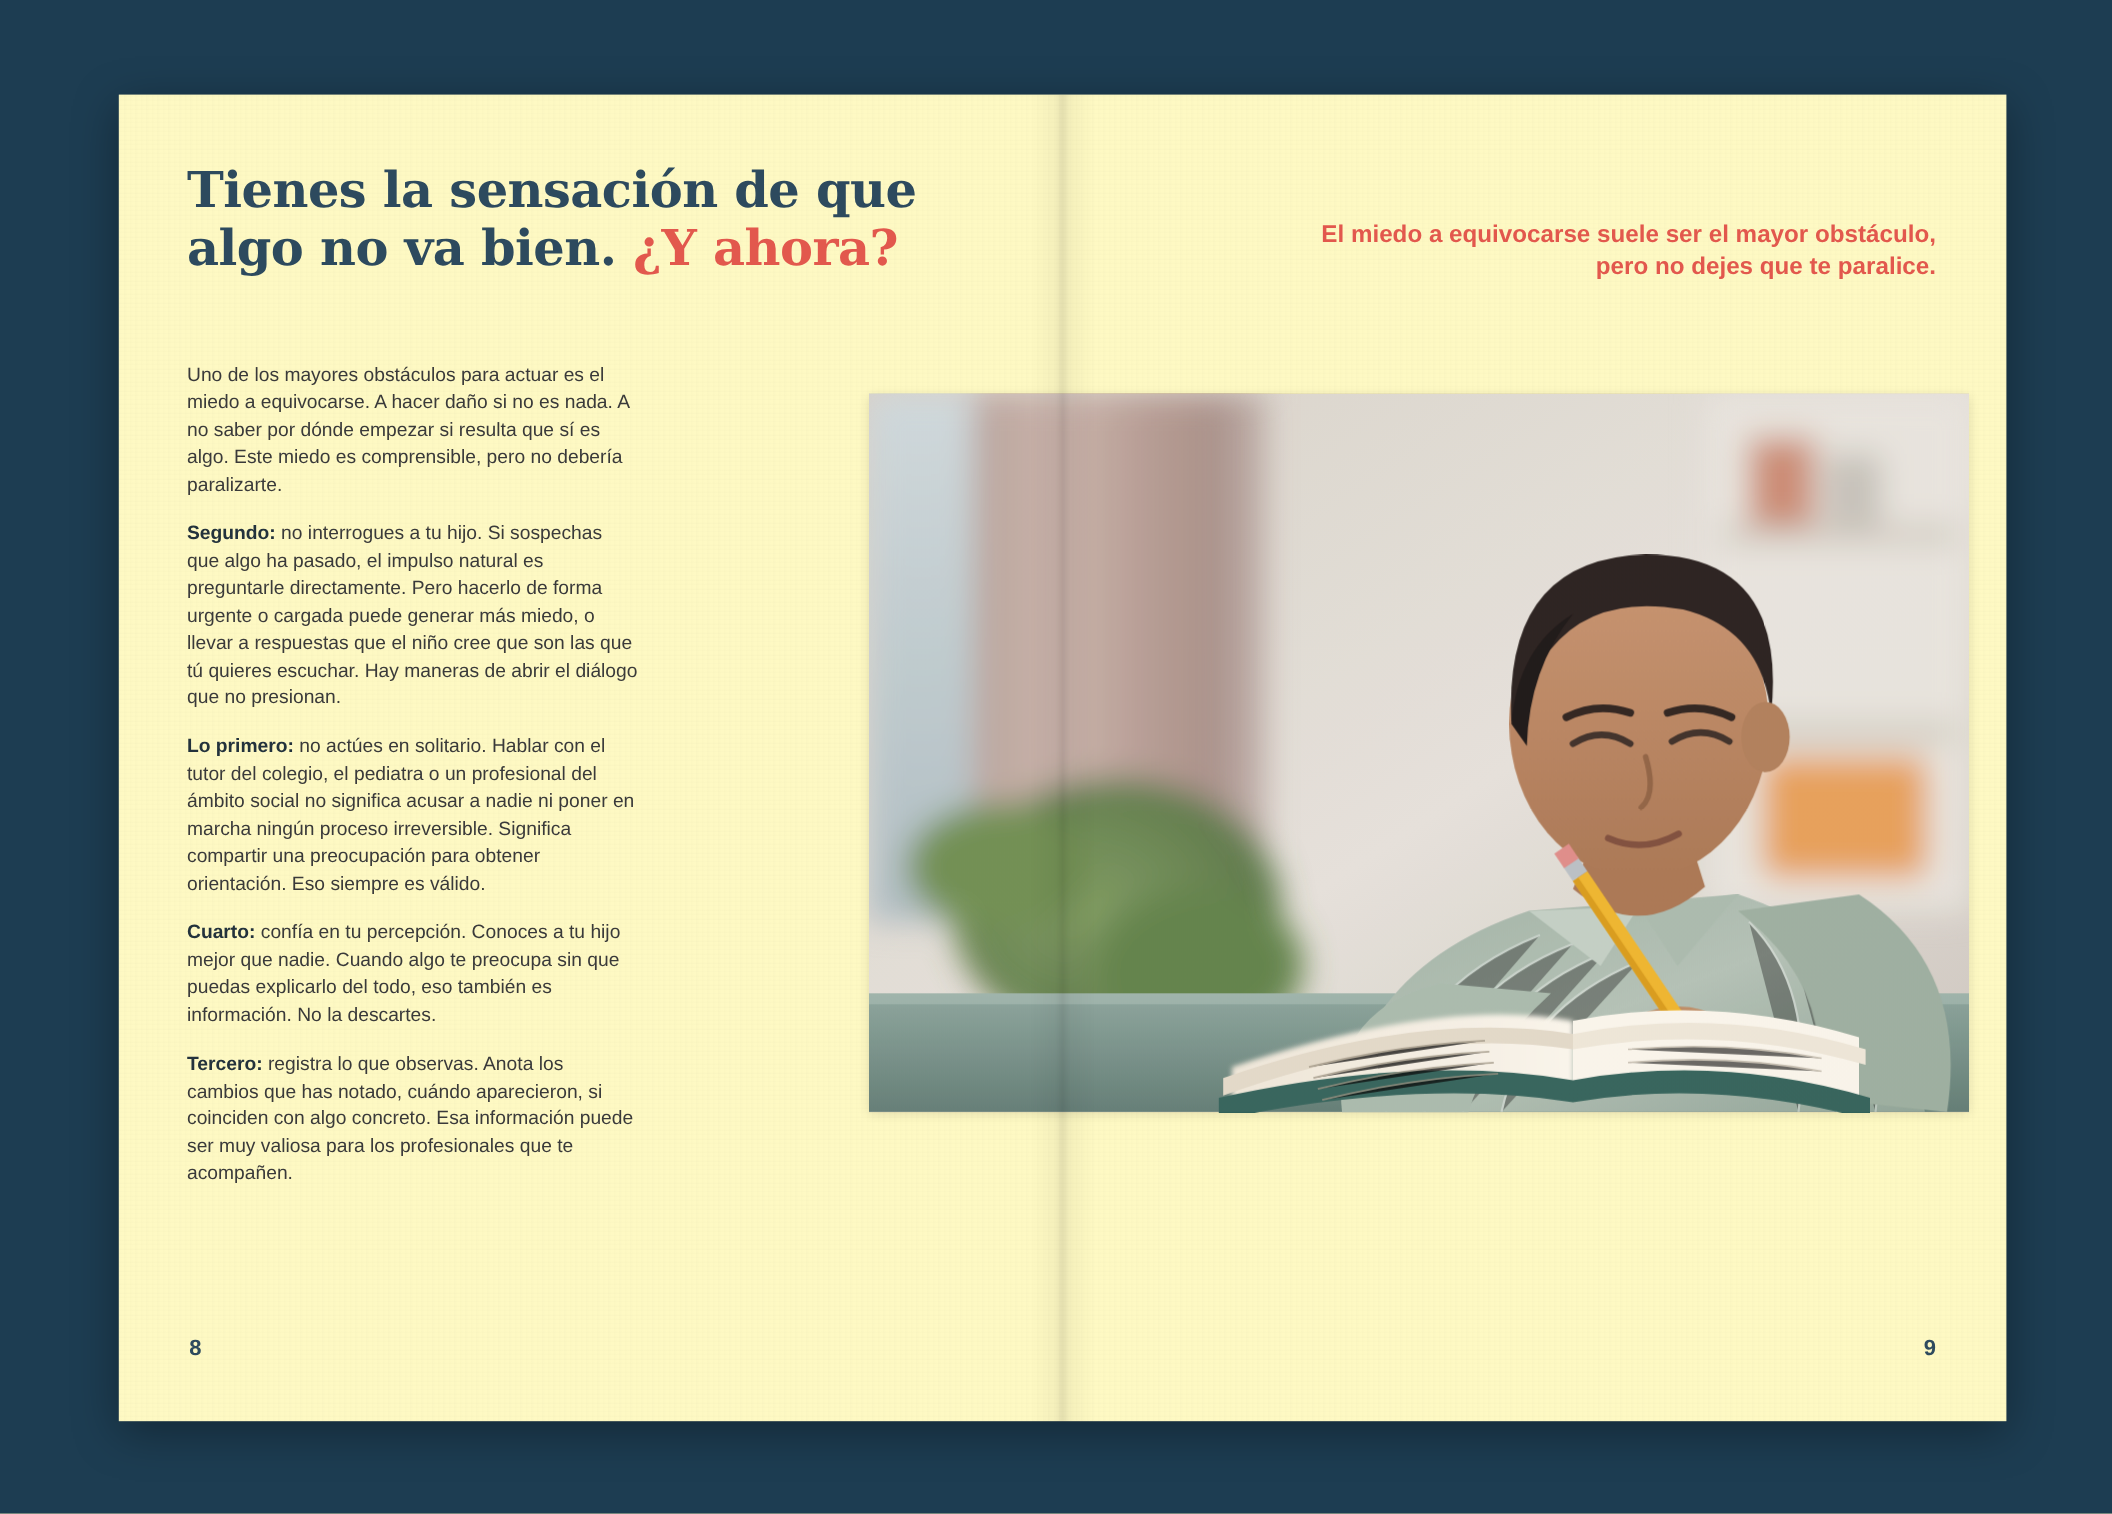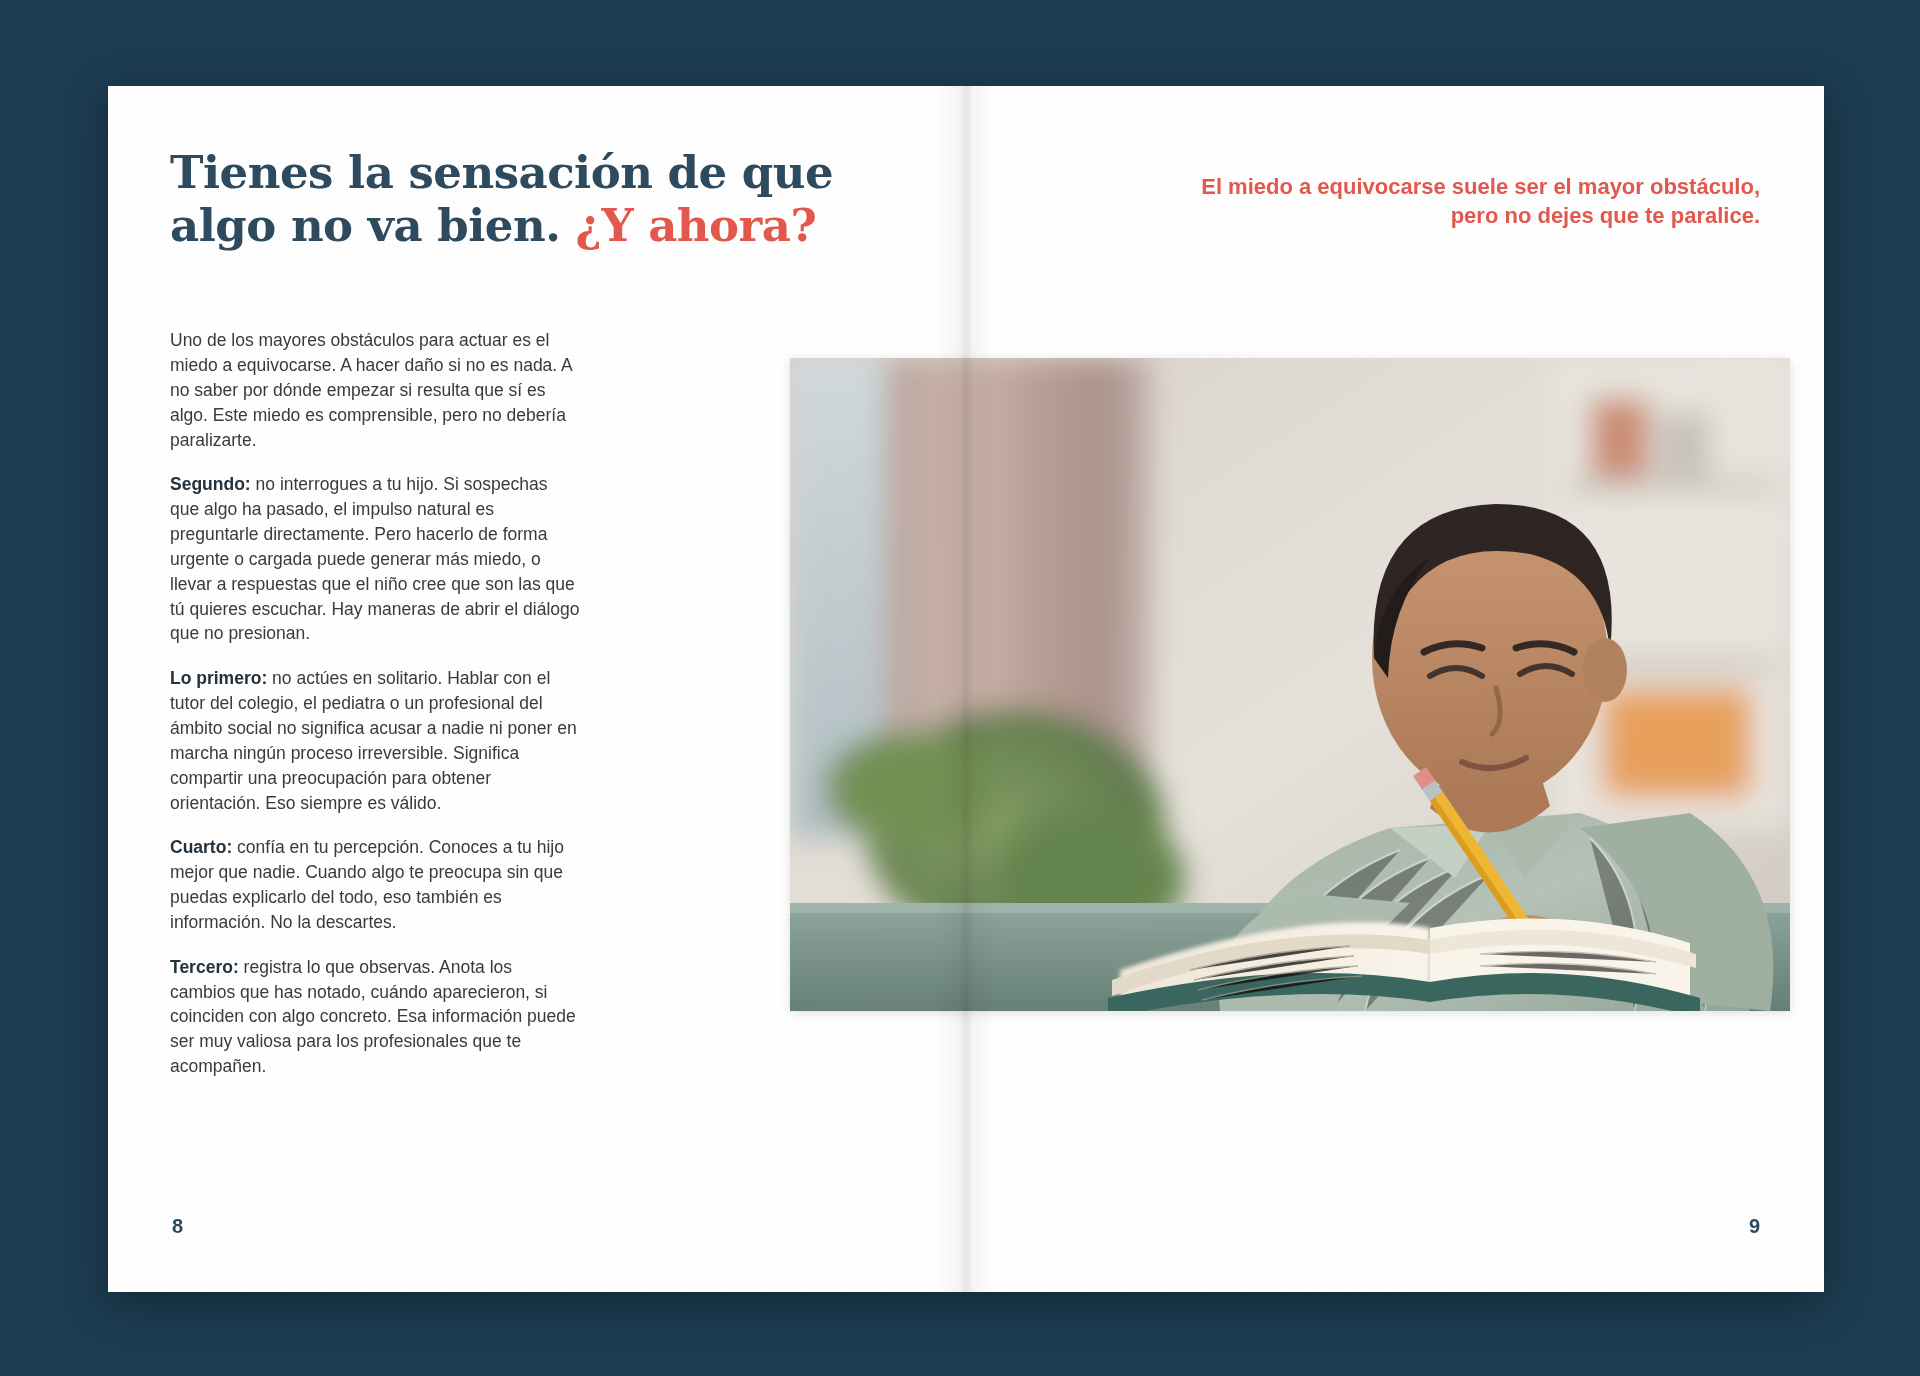--- a/index.html
+++ b/index.html
@@ -14,21 +14,21 @@
     overflow: hidden;
   }
 
   
   .spread {
     position: absolute;
     left: 108px;
     top: 86px;
     width: 1716px;
     height: 1206px;
-    background: #ffffff;
+    background: #fef9c3;
     box-shadow: 0 10px 40px rgba(0,0,0,0.35);
     display: flex;
   }
   
   .spread::before {
     content: "";
     position: absolute;
     inset: 0;
     background:
       repeating-linear-gradient(0deg, rgba(0,0,0,0.012) 0px, rgba(0,0,0,0) 2px, rgba(0,0,0,0) 4px),
@@ -91,21 +91,21 @@
     position: absolute;
     bottom: 54px;
     font-size: 20px;
     font-weight: bold;
     color: #2d4a5e;
   }
   .folio-left { left: 64px; }
   .folio-right { right: 64px; }
 
   
-  .page-right { padding: 34px 64px 0 44px; }
+  .page-right { padding: 60px 64px 0 44px; }
 
   .kicker {
     font-size: 22px;
     font-weight: bold;
     line-height: 1.33;
     color: #e2584d;
     text-align: right;
     margin: 52px 0 0 auto;
     max-width: 560px;
   }

